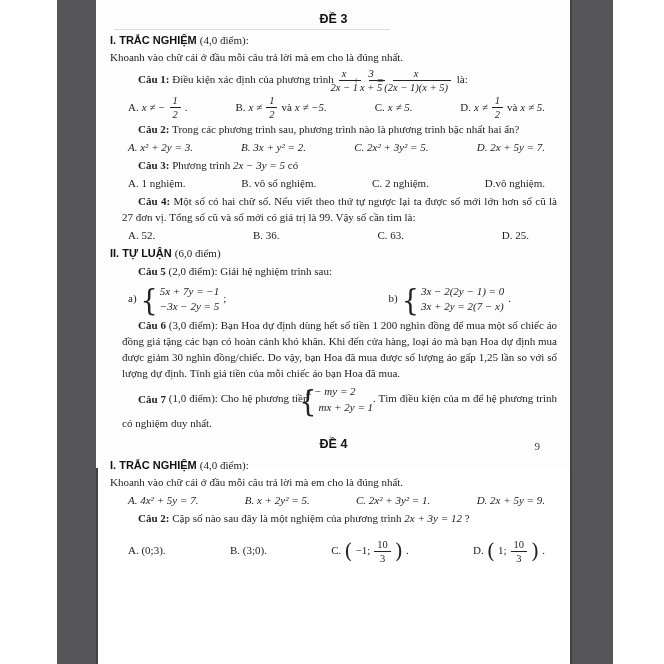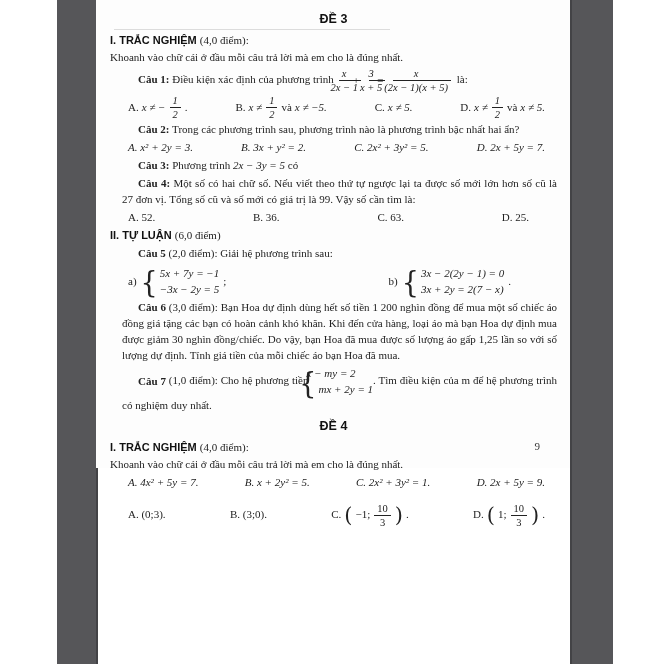--- a/index.html
+++ b/index.html
@@ -146,41 +146,47 @@
     <span class="opt m">C. 2x² + 3y² = 5.</span>
     <span class="opt m">D. 2x + 5y = 7.</span>
   </div>
 
   <div class="q">
     <span class="qlabel">Câu 3:</span>
     <span>Phương trình</span>
     <span class="m">2x − 3y = 5</span>
     <span>có</span>
   </div>
+  <div class="opts">
+    <span class="opt">A. 1 nghiệm.</span>
+    <span class="opt">B. vô số nghiệm.</span>
+    <span class="opt">C. 2 nghiệm.</span>
+    <span class="opt">D.vô nghiệm.</span>
+  </div>
 
   <div class="q">
     <span class="qlabel">Câu 4:</span>
     <span>Một số có hai chữ số. Nếu viết theo thứ tự ngược lại ta được số mới lớn hơn số cũ là 27 đơn vị. Tổng số cũ và số mới có giá trị là 99. Vậy số cần tìm là:</span>
   </div>
   <div class="opts pr28">
     <span class="opt">A. 52.</span>
     <span class="opt">B. 36.</span>
     <span class="opt">C. 63.</span>
     <span class="opt">D. 25.</span>
   </div>
 
   <div class="sec-head">
     <span>II. TỰ LUẬN</span>
     <span class="pts">(6,0 điểm)</span>
   </div>
 
   <div class="q">
     <span class="qlabel">Câu 5</span>
     <span>(2,0 điểm):</span>
-    <span>Giải hệ phương trình sau:</span>
+    <span>Giải hệ nghiệm trình sau:</span>
   </div>
   <div class="q5row">
     <span class="q5a">
       <span>a)</span>
       <span class="sys">
         <span class="brace">{</span>
         <span class="lines">
           <span class="ln">5x + 7y = −1</span><br>
           <span class="ln">−3x − 2y = 5</span>
         </span>
@@ -227,20 +233,26 @@
   </div>
   <div class="line">Khoanh vào chữ cái ở đầu mỗi câu trả lời mà em cho là đúng nhất.</div>
 
   <div class="opts">
     <span class="opt m">A. 4x² + 5y = 7.</span>
     <span class="opt m">B. x + 2y² = 5.</span>
     <span class="opt m">C. 2x² + 3y² = 1.</span>
     <span class="opt m">D. 2x + 5y = 9.</span>
   </div>
 
+  <div class="q">
+    <span class="qlabel">Câu 2:</span>
+    <span>Cặp số nào sau đây là một nghiệm của phương trình</span>
+    <span class="m">2x + 3y = 12</span>
+    <span>?</span>
+  </div>
   <div class="opts" style="margin-top:12px;">
     <span class="opt">A. (0;3).</span>
     <span class="opt">B. (3;0).</span>
     <span class="opt">
       <span>C.</span>
       <span class="bigp">(</span>
       <span>−1;</span>
       <span class="frac" style="font-style:normal;">
         <span class="num">10</span>
         <span class="den">3</span>

